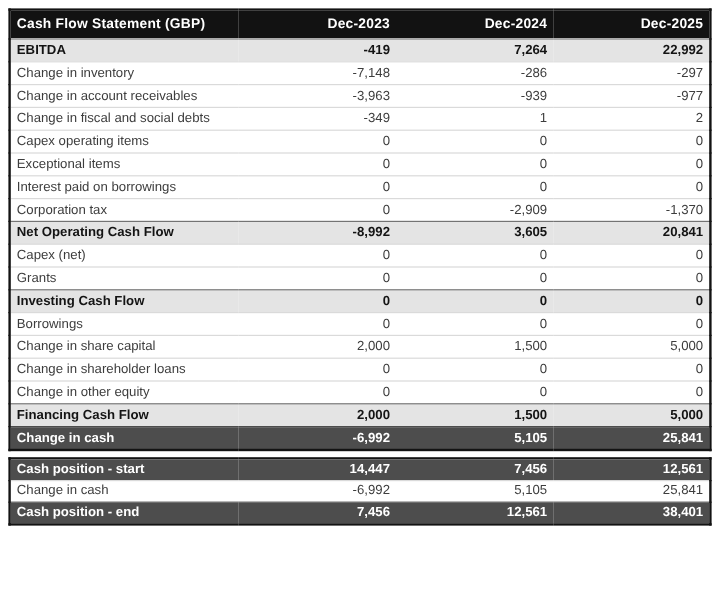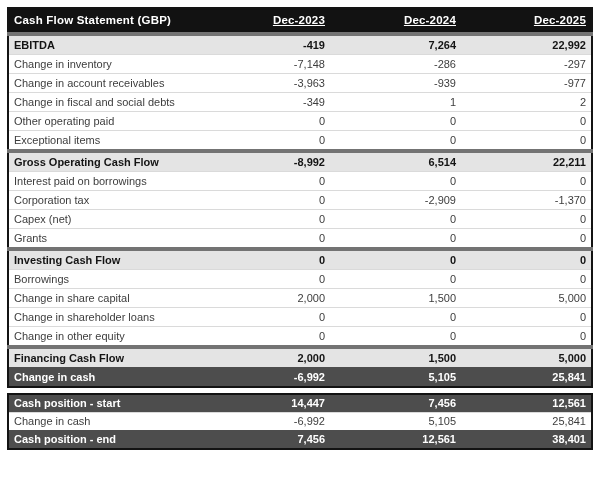--- a/index.html
+++ b/index.html
@@ -44,34 +44,34 @@
   .cf-table thead th{
     background:var(--header-bg);
     color:var(--header-fg);
     font-weight:bold;
     font-size:11.5px;
     height:23px;
     text-align:left;
     letter-spacing:.2px;
     margin-top:44px;
   }
-  .cf-table thead th.num{text-align:right;text-decoration:underline;}
+  .cf-table thead th.num{text-align:right;}
   .cf-table tbody td{height:18px;}
   .cf-table td.num{text-align:right;}
   .cf-table td.label{text-align:left;}
   tr.normal td{
     background:#ffffff;
     color:var(--normal-fg);
     border-top:1px solid var(--row-line);
     font-weight:normal;
   }
   tr.section td{
     background:var(--section-bg);
     color:var(--section-fg);
-    border-top:4px solid #737373;
+    border-top:1px solid #737373;
     font-weight:bold;
   }
   tr.dark td{
     background:var(--dark-bg);
     color:var(--dark-fg);
     border-top:1px solid var(--dark-bg);
     font-weight:bold;
   }
   table.summary{
     margin-top:5px;
@@ -117,48 +117,48 @@
           <td class="num">-939</td>
           <td class="num">-977</td>
         </tr>
         <tr class="normal">
           <td class="label">Change in fiscal and social debts</td>
           <td class="num">-349</td>
           <td class="num">1</td>
           <td class="num">2</td>
         </tr>
         <tr class="normal">
-          <td class="label">Other operating paid</td>
+          <td class="label">Capex operating items</td>
           <td class="num">0</td>
           <td class="num">0</td>
           <td class="num">0</td>
         </tr>
         <tr class="normal">
           <td class="label">Exceptional items</td>
           <td class="num">0</td>
           <td class="num">0</td>
           <td class="num">0</td>
-        </tr>
-        <tr class="section">
-          <td class="label">Gross Operating Cash Flow</td>
-          <td class="num">-8,992</td>
-          <td class="num">6,514</td>
-          <td class="num">22,211</td>
         </tr>
         <tr class="normal">
           <td class="label">Interest paid on borrowings</td>
           <td class="num">0</td>
           <td class="num">0</td>
           <td class="num">0</td>
         </tr>
         <tr class="normal">
           <td class="label">Corporation tax</td>
           <td class="num">0</td>
           <td class="num">-2,909</td>
           <td class="num">-1,370</td>
+        </tr>
+        <tr class="section">
+          <td class="label">Net Operating Cash Flow</td>
+          <td class="num">-8,992</td>
+          <td class="num">3,605</td>
+          <td class="num">20,841</td>
         </tr>
         <tr class="normal">
           <td class="label">Capex (net)</td>
           <td class="num">0</td>
           <td class="num">0</td>
           <td class="num">0</td>
         </tr>
         <tr class="normal">
           <td class="label">Grants</td>
           <td class="num">0</td>

